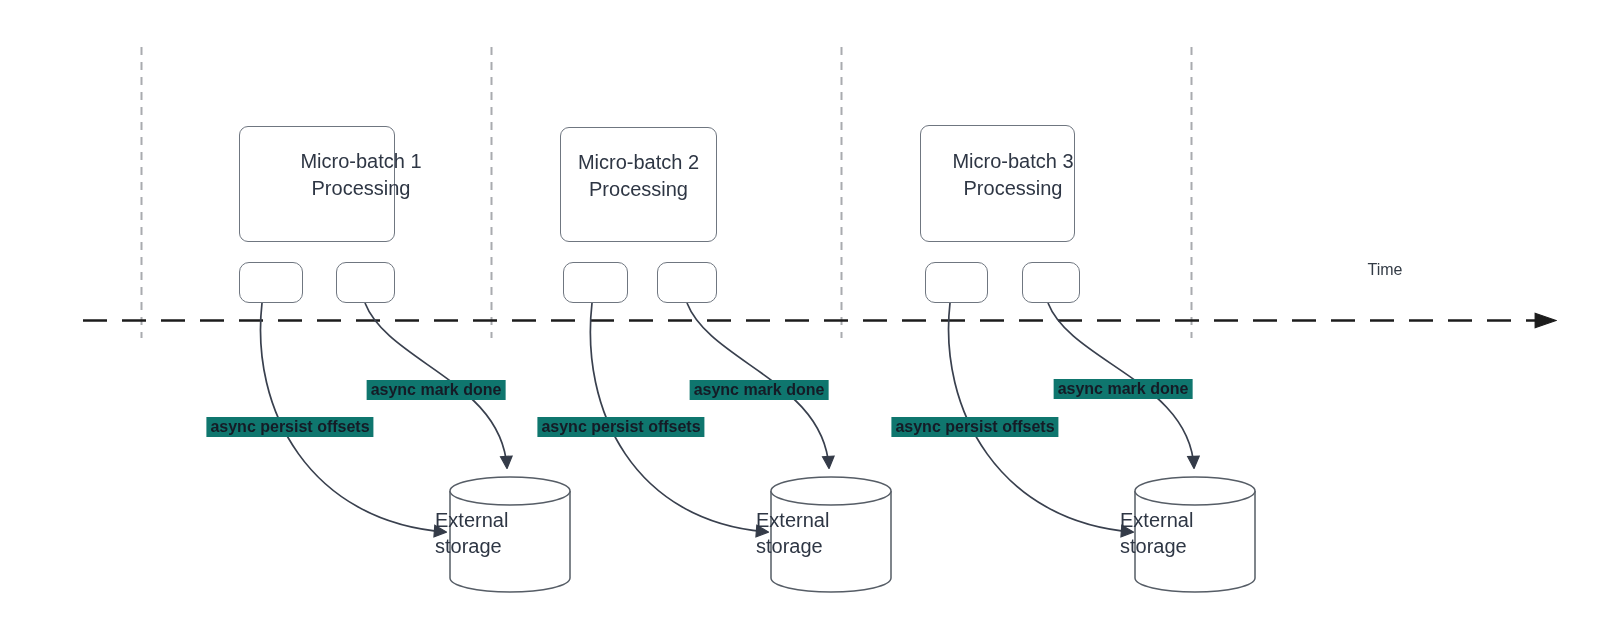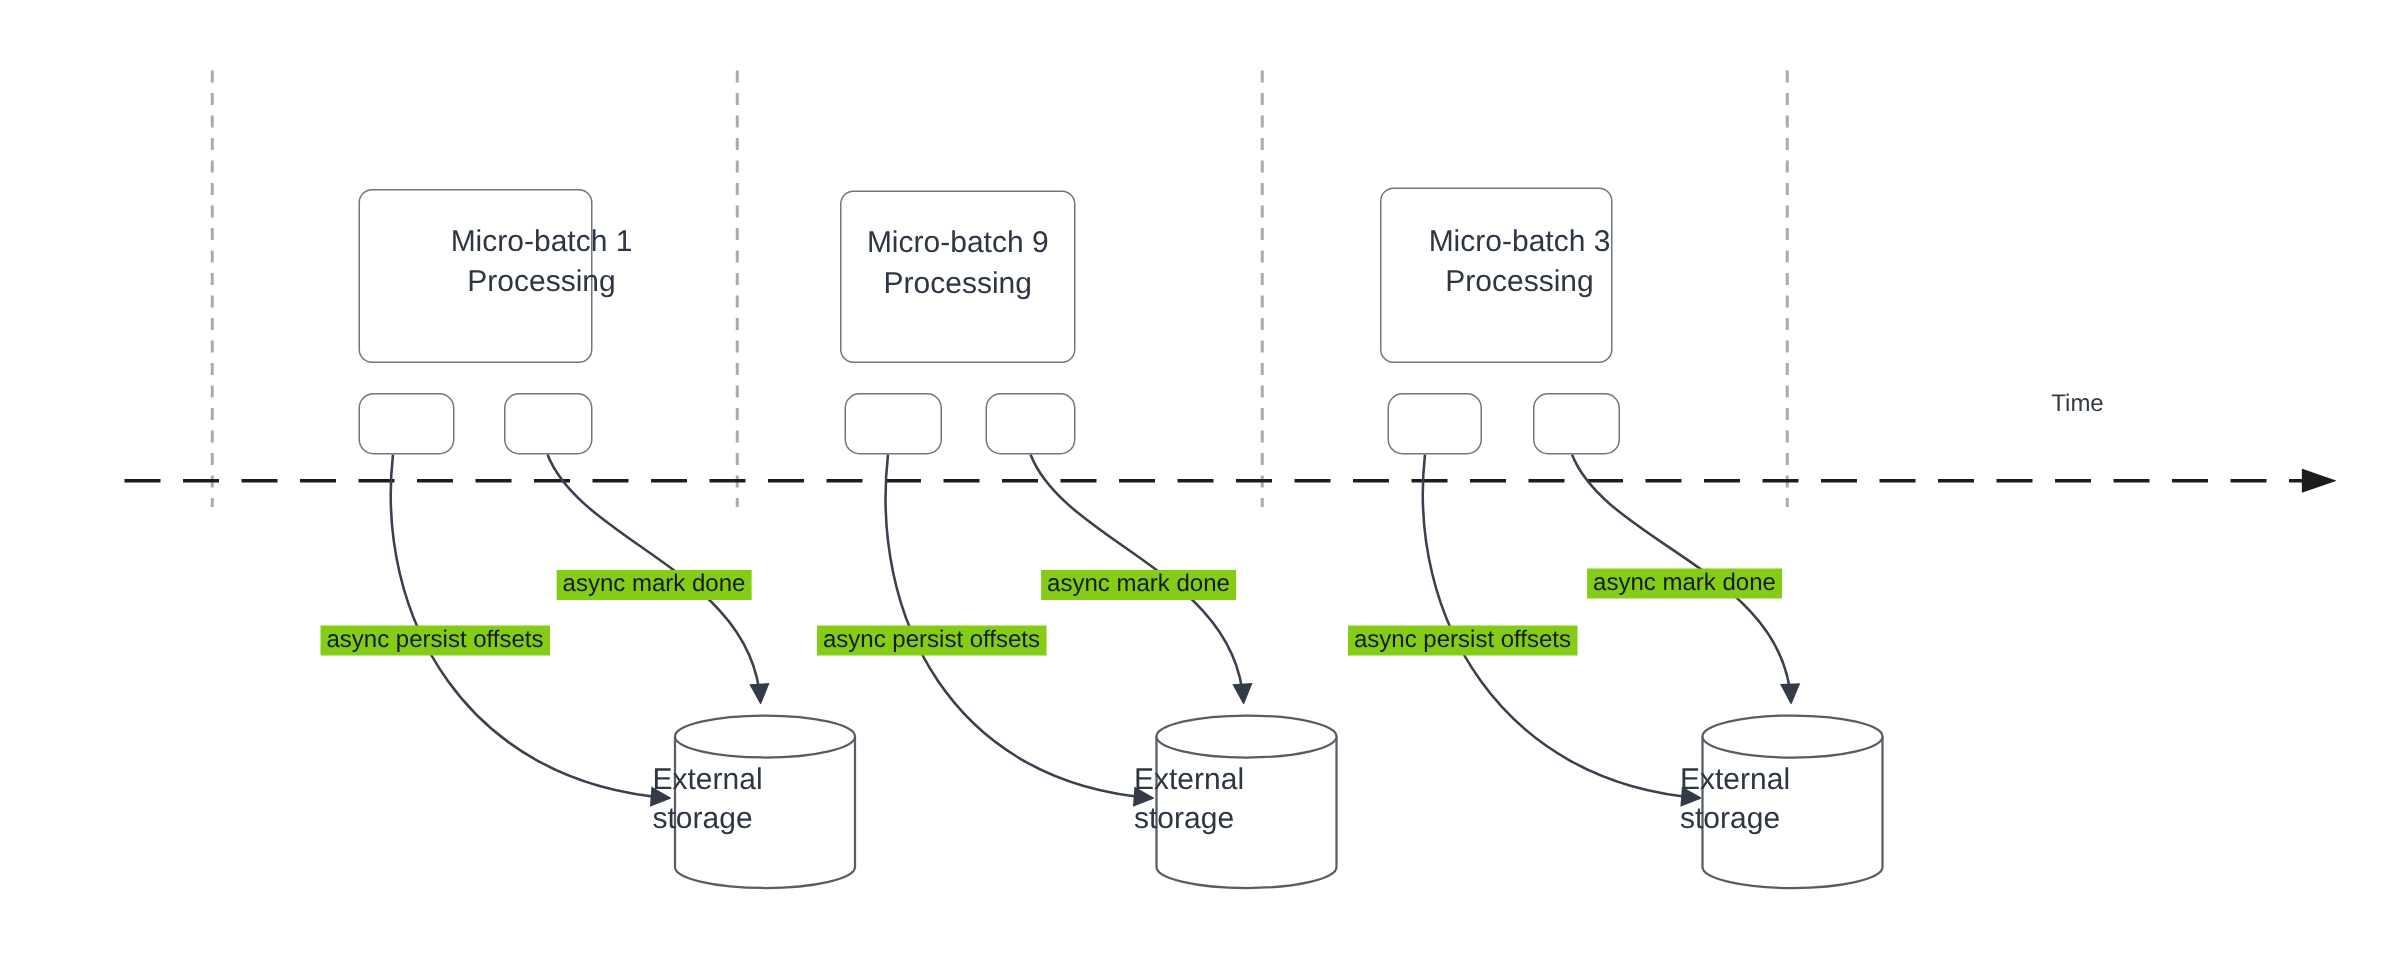--- a/index.html
+++ b/index.html
@@ -15,21 +15,21 @@
   .box-title{
     position:absolute;text-align:center;white-space:pre-line;
     font-size:20px;line-height:27px;color:#2e3644;
   }
   .chip{
     position:absolute;border:1.5px solid #6f7680;border-radius:10px;background:#ffffff;
     box-sizing:border-box;width:62px;height:41px;
   }
   .edge-label{
     position:absolute;transform:translate(-50%,-50%);
-    font-size:16px;font-weight:normal;color:#151b26;background:#84cc16;
+    font-size:16px;font-weight:bold;color:#151b26;background:#0f766e;
     padding:1px 4px;white-space:nowrap;
   }
   .storage-label{
     position:absolute;width:150px;text-align:left;white-space:pre-line;
     font-size:20px;line-height:26px;color:#2e3644;
   }
   .time-label{
     position:absolute;transform:translate(-50%,-50%);
     font-size:16px;color:#333b45;white-space:nowrap;
   }
@@ -83,21 +83,21 @@
   <div class="box-title" style="left:239px;top:148px;width:156px;margin-left:44px;">Micro-batch 1
 Processing</div>
   <div class="chip" style="left:239px;top:262px;width:64px;"></div>
   <div class="chip" style="left:336px;top:262px;width:59px;"></div>
   <div class="edge-label" style="left:290px;top:427px;">async persist offsets</div>
   <div class="edge-label" style="left:436px;top:390px;">async mark done</div>
   <div class="storage-label" style="left:435px;top:507px;">External
 storage</div>
 
   <div class="box" style="left:560px;top:127px;width:157px;height:115px;"></div>
-  <div class="box-title" style="left:560px;top:149px;width:157px;">Micro-batch 9
+  <div class="box-title" style="left:560px;top:149px;width:157px;">Micro-batch 2
 Processing</div>
   <div class="chip" style="left:563px;top:262px;width:65px;"></div>
   <div class="chip" style="left:657px;top:262px;width:60px;"></div>
   <div class="edge-label" style="left:621px;top:427px;">async persist offsets</div>
   <div class="edge-label" style="left:759px;top:390px;">async mark done</div>
   <div class="storage-label" style="left:756px;top:507px;">External
 storage</div>
 
   <div class="box" style="left:920px;top:125px;width:155px;height:117px;"></div>
   <div class="box-title" style="left:920px;top:148px;width:186px;">Micro-batch 3

